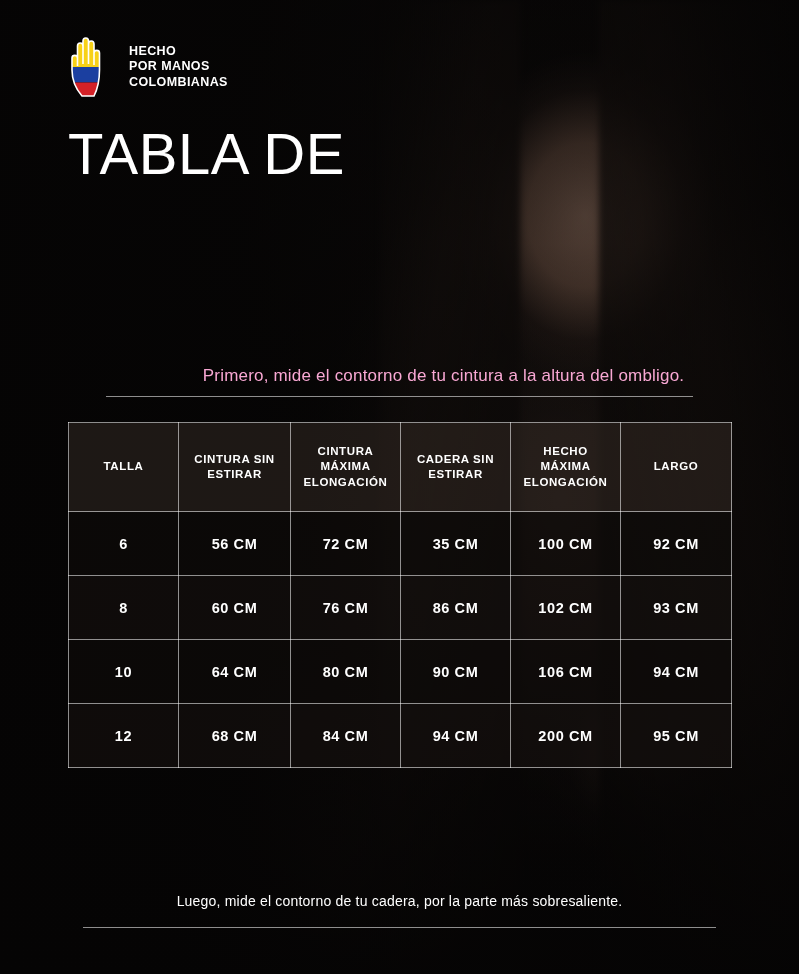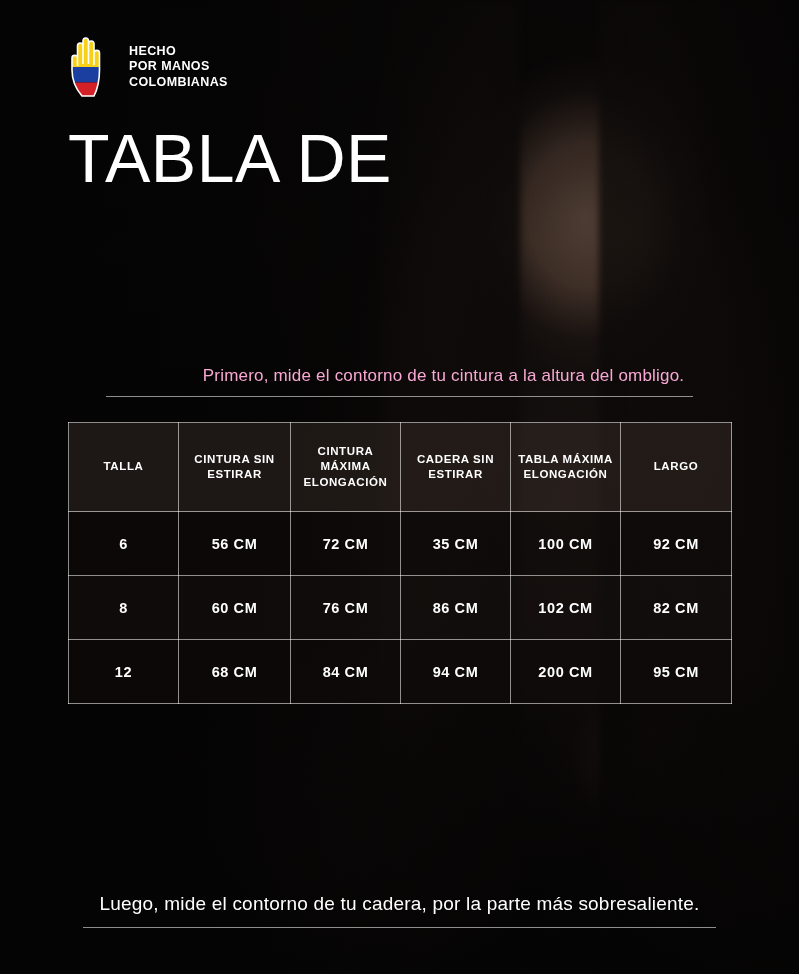--- a/index.html
+++ b/index.html
@@ -79,21 +79,21 @@
     letter-spacing: 0.4px;
   }
   .logo-text div { white-space: nowrap; }
 
   
   .title-1 {
     position: absolute;
     left: 68px;
     top: 126px;
     color: #ffffff;
-    font-size: 68px;
+    font-size: 58px;
     line-height: 0.95;
     font-weight: 400;
     letter-spacing: 0.5px;
     text-align: center;
   }
   .title-2 {
     position: absolute;
     left: 68px;
     top: 224px;
     color: #ffffff;
@@ -123,21 +123,21 @@
     height: 1px;
     background: rgba(255,255,255,0.55);
   }
   .instruction-bottom {
     position: absolute;
     left: 0;
     top: 893px;
     width: 799px;
     text-align: center;
     color: #ffffff;
-    font-size: 19px;
+    font-size: 14px;
     letter-spacing: 0.2px;
   }
   .rule-bottom {
     position: absolute;
     left: 83px;
     top: 927px;
     width: 633px;
     height: 1px;
     background: rgba(255,255,255,0.55);
   }
@@ -244,40 +244,48 @@
             <col class="c3">
             <col class="c4">
             <col class="c5">
         </colgroup>
         <thead>
           <tr>
             <th>TALLA</th>
             <th>CINTURA SIN ESTIRAR</th>
             <th>CINTURA MÁXIMA ELONGACIÓN</th>
             <th>CADERA SIN ESTIRAR</th>
-            <th>TABLA MÁXIMA ELONGACIÓN</th>
+            <th>HECHO MÁXIMA ELONGACIÓN</th>
             <th>LARGO</th>
           </tr>
         </thead>
         <tbody>
           <tr>
             <td>6</td>
             <td>56 CM</td>
             <td>72 CM</td>
             <td>35 CM</td>
             <td>100 CM</td>
             <td>92 CM</td>
           </tr>
           <tr>
             <td>8</td>
             <td>60 CM</td>
             <td>76 CM</td>
             <td>86 CM</td>
             <td>102 CM</td>
-            <td>82 CM</td>
+            <td>93 CM</td>
+          </tr>
+          <tr>
+            <td>10</td>
+            <td>64 CM</td>
+            <td>80 CM</td>
+            <td>90 CM</td>
+            <td>106 CM</td>
+            <td>94 CM</td>
           </tr>
           <tr>
             <td>12</td>
             <td>68 CM</td>
             <td>84 CM</td>
             <td>94 CM</td>
             <td>200 CM</td>
             <td>95 CM</td>
           </tr>
         </tbody>

